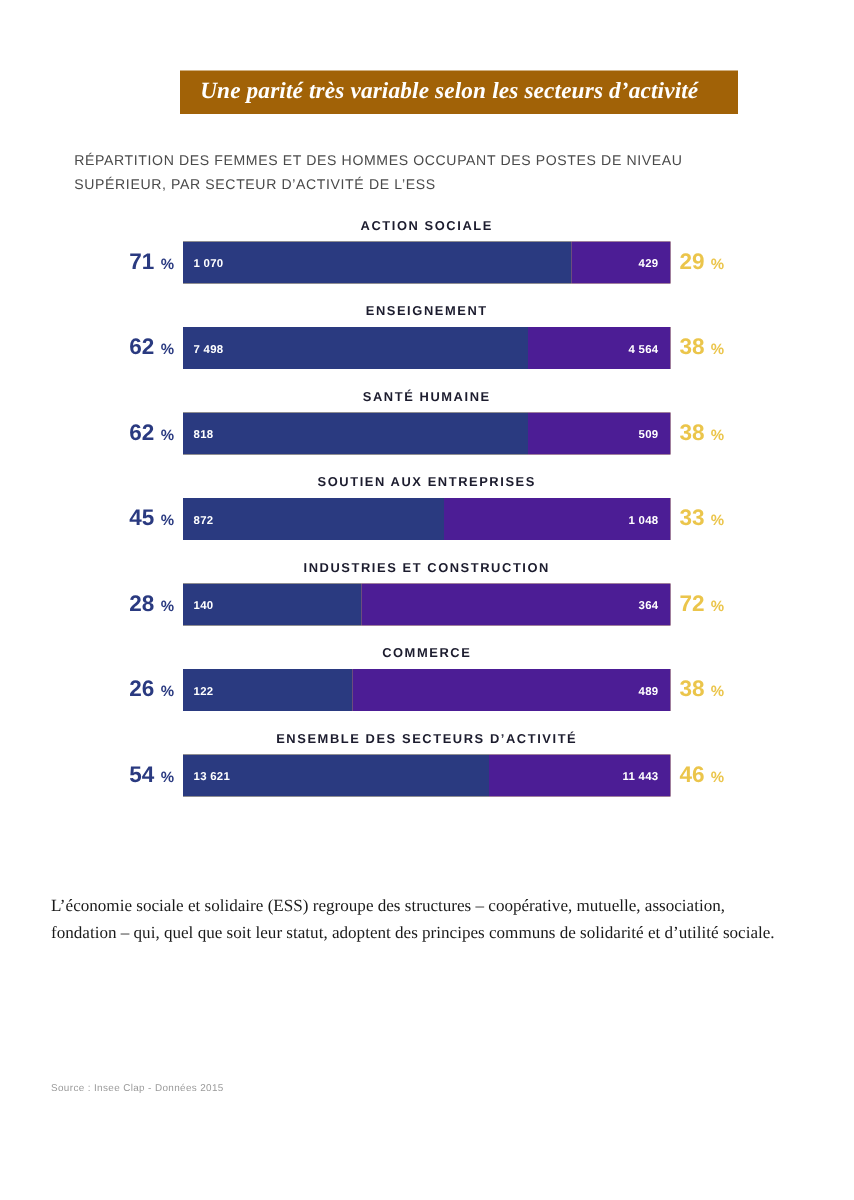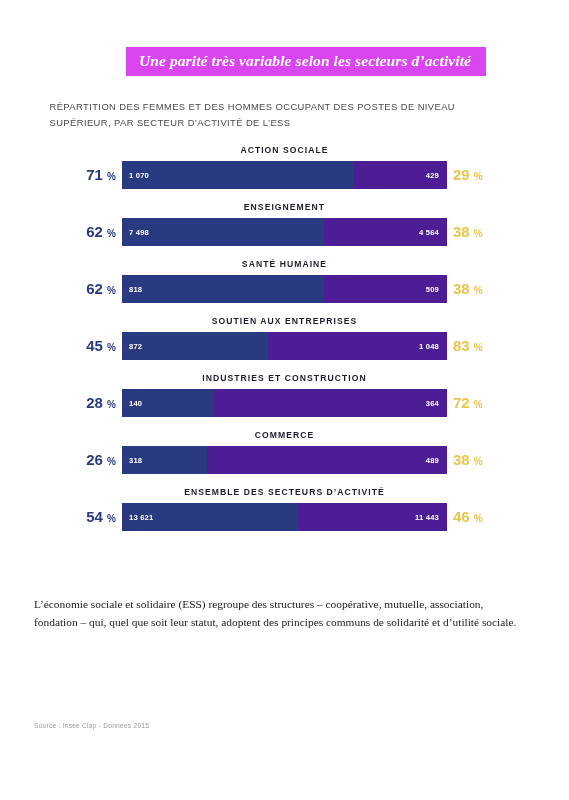--- a/index.html
+++ b/index.html
@@ -15,28 +15,28 @@
     position: relative;
   }
 
   
   .title-wrap {
     text-align: center;
     margin-top: 47px;
   }
   .title-banner {
     display: inline-block;
-    background: #d946ef;
+    background: #a16207;
     color: #ffffff;
     font-family: "Liberation Serif", serif;
     font-style: italic;
     font-weight: bold;
     font-size: 15.5px;
     letter-spacing: .1px;
-    padding: 5px 15px 6px 13px;
+    padding: 5px 26px 6px 13px;
     line-height: 1.15;
     white-space: nowrap;
     margin-left: 43px;
   }
 
   
   .subtitle {
     margin: 23px auto 0 auto;
     width: 470px;
     text-align: left;
@@ -108,20 +108,21 @@
     left: 122px;
     width: 325px;
     top: 0;
     height: 28px;
     display: flex;
     background: #EBC54B;
   }
   .seg {
     position: relative;
     height: 28px;
+    padding-left: 28px;
   }
   .seg-f {
     background: #2A3A80;
   }
   .seg-h {
     background: #4c1d95;
     flex: 1 1 auto;
   }
   .val {
     position: absolute;
@@ -228,21 +229,21 @@
     <div class="bar-line">
       <div class="pct pct-left"><span>45</span> <span class="sym">%</span></div>
       <div class="bar">
         <div class="seg seg-f" style="width:45%">
           <span class="val val-f">872</span>
         </div>
         <div class="seg seg-h">
           <span class="val val-h">1 048</span>
         </div>
       </div>
-      <div class="pct pct-right"><span>83</span> <span class="sym">%</span></div>
+      <div class="pct pct-right"><span>33</span> <span class="sym">%</span></div>
     </div>
   </div>
 
   <div class="row">
     <div class="sector-label">Industries et construction</div>
     <div class="bar-line">
       <div class="pct pct-left"><span>28</span> <span class="sym">%</span></div>
       <div class="bar">
         <div class="seg seg-f" style="width:28%">
           <span class="val val-f">140</span>
@@ -254,21 +255,21 @@
       <div class="pct pct-right"><span>72</span> <span class="sym">%</span></div>
     </div>
   </div>
 
   <div class="row">
     <div class="sector-label">Commerce</div>
     <div class="bar-line">
       <div class="pct pct-left"><span>26</span> <span class="sym">%</span></div>
       <div class="bar">
         <div class="seg seg-f" style="width:26%">
-          <span class="val val-f">318</span>
+          <span class="val val-f">122</span>
         </div>
         <div class="seg seg-h">
           <span class="val val-h">489</span>
         </div>
       </div>
       <div class="pct pct-right"><span>38</span> <span class="sym">%</span></div>
     </div>
   </div>
 
   <div class="row total">

